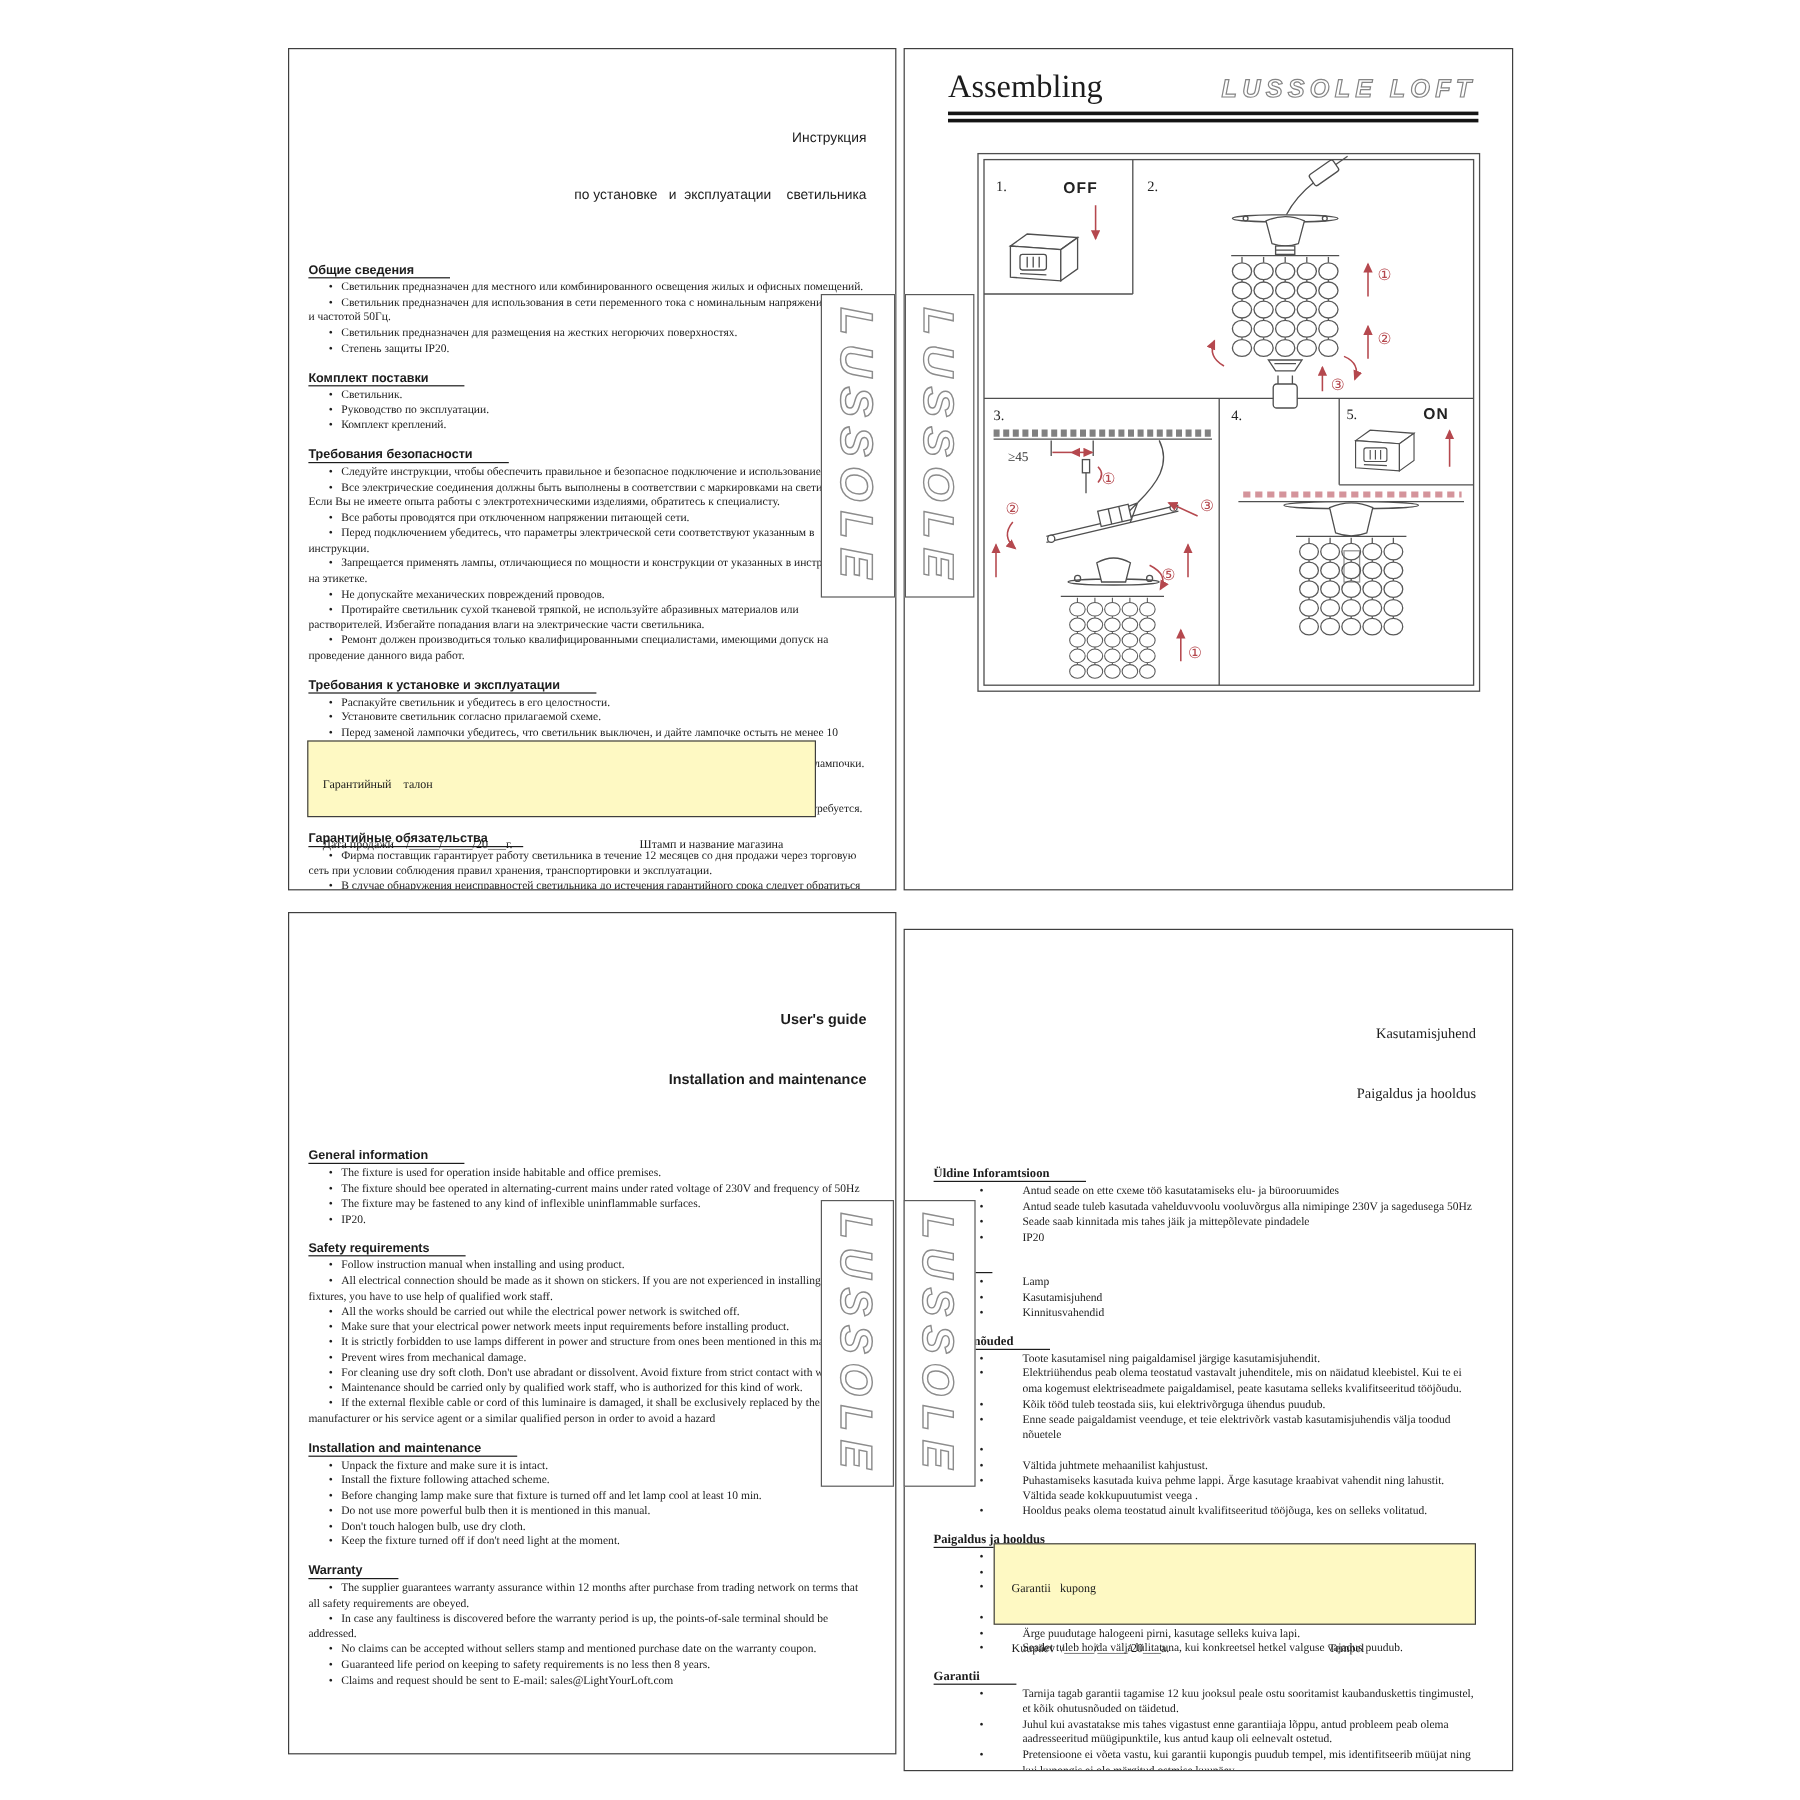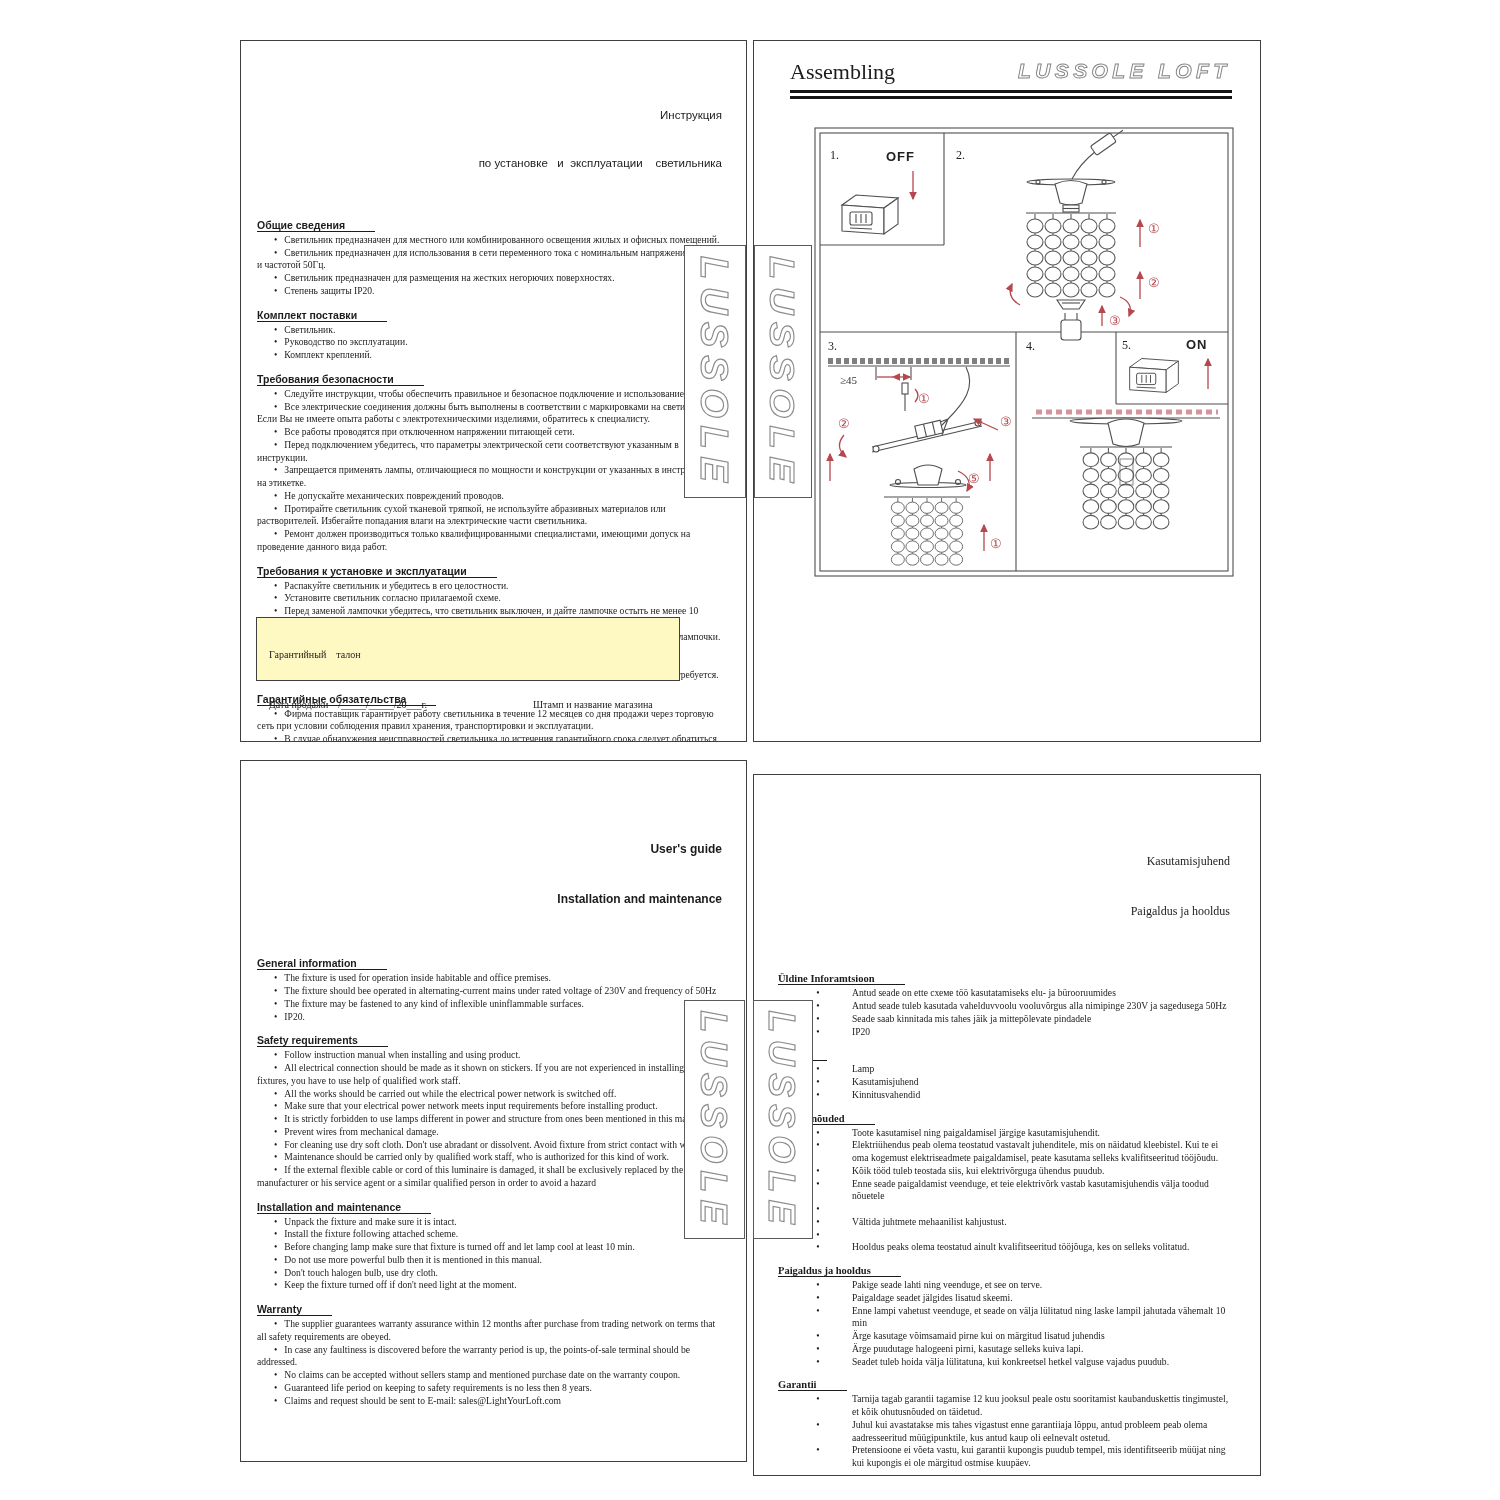--- a/index.html
+++ b/index.html
@@ -24,21 +24,21 @@
   #page-et .dot{flex:0 0 12px;margin:0 28px 0 34px;text-align:center;}
 
   .coupon{position:absolute;border:1.4px solid #3f3f3f;font-size:10px;background:#fef9c3;box-sizing:border-box;white-space:pre-wrap;}
   #coupon-ru{left:15px;top:576px;width:424px;height:64px;padding:9px 12px;}
   #coupon-et{left:74px;top:511px;width:402px;height:68px;padding:10px 14px;}
   .coupon-row{display:flex;margin-top:17px;gap:39px;}
   .coupon-date{width:225px;}
 
   
   #asm-head{padding:16px 28px 0 36px;display:flex;justify-content:space-between;align-items:flex-end;}
-  .asm-title{font-size:22px;font-family:"Liberation Serif",serif;}
+  .asm-title{font-size:27px;font-family:"Liberation Serif",serif;}
   .asm-rule{margin:5px 28px 0 36px;height:3px;border-top:3px solid #141414;border-bottom:3px solid #141414;}
   .diagram{position:absolute;left:60px;top:86px;}
 
   
   .wm{position:absolute;background:#fff;border:1px solid #5a5a5a;z-index:5;box-sizing:border-box;}
   #wm1{left:684px;top:245px;width:62px;height:253px;}
   #wm2{left:754px;top:245px;width:58px;height:253px;}
   #wm3{left:684px;top:1000px;width:61px;height:239px;}
   #wm4{left:753px;top:1000px;width:60px;height:239px;}
   .wm text{font-family:"Liberation Sans",sans-serif;font-weight:bold;font-style:italic;font-size:38px;
@@ -321,20 +321,21 @@
         </div><div class="bullet">
           <span class="dot">•</span>
           <span>Enne seade paigaldamist veenduge, et teie elektrivõrk vastab kasutamisjuhendis välja toodud nõuetele</span>
         </div><div class="bullet">
           <span class="dot">•</span>
         </div><div class="bullet">
           <span class="dot">•</span>
           <span>Vältida juhtmete mehaanilist kahjustust.</span>
         </div><div class="bullet">
           <span class="dot">•</span>
+          <span>Puhastamiseks kasutada kuiva pehme lappi. Ärge kasutage kraabivat vahendit ning lahustit. Vältida seade kokkupuutumist veega .</span>
         </div><div class="bullet">
           <span class="dot">•</span>
           <span>Hooldus peaks olema teostatud ainult kvalifitseeritud tööjõuga, kes on selleks volitatud.</span>
         </div></div>
       <div class="section"><div class="sec-h">Paigaldus ja hooldus</div><div class="bullet">
           <span class="dot">•</span>
           <span>Pakige seade lahti ning veenduge, et see on terve.</span>
         </div><div class="bullet">
           <span class="dot">•</span>
           <span>Paigaldage seadet jälgides lisatud skeemi.</span>
@@ -355,20 +356,27 @@
           <span class="dot">•</span>
           <span>Tarnija tagab garantii tagamise 12 kuu jooksul peale ostu sooritamist kaubanduskettis tingimustel, et kõik ohutusnõuded on täidetud.</span>
         </div><div class="bullet">
           <span class="dot">•</span>
           <span>Juhul kui avastatakse mis tahes vigastust enne garantiiaja lõppu, antud probleem peab olema aadresseeritud müügipunktile, kus antud kaup oli eelnevalt ostetud.</span>
         </div><div class="bullet">
           <span class="dot">•</span>
           <span>Pretensioone ei võeta vastu, kui garantii kupongis puudub tempel, mis identifitseerib müüjat ning kui kupongis ei ole märgitud ostmise kuupäev.</span>
         </div></div>
     </div>
+  <div class="coupon" id="coupon-et">
+    <div>Garantii   kupong</div>
+    <div class="coupon-row">
+      <div class="coupon-date">Kuupäev  /_____/_____/20___a.</div>
+      <div>Tempel</div>
+    </div>
+  </div>
 </div>
 
 <div class="wm" id="wm1">
   <svg width="100%" height="100%" viewBox="0 0 60 250" preserveAspectRatio="none">
     <text transform="translate(16 10) rotate(90)" textLength="228">LUSSOLE</text>
   </svg>
 </div>
 <div class="wm" id="wm2">
   <svg width="100%" height="100%" viewBox="0 0 60 250" preserveAspectRatio="none">
     <text transform="translate(16 10) rotate(90)" textLength="228">LUSSOLE</text>

